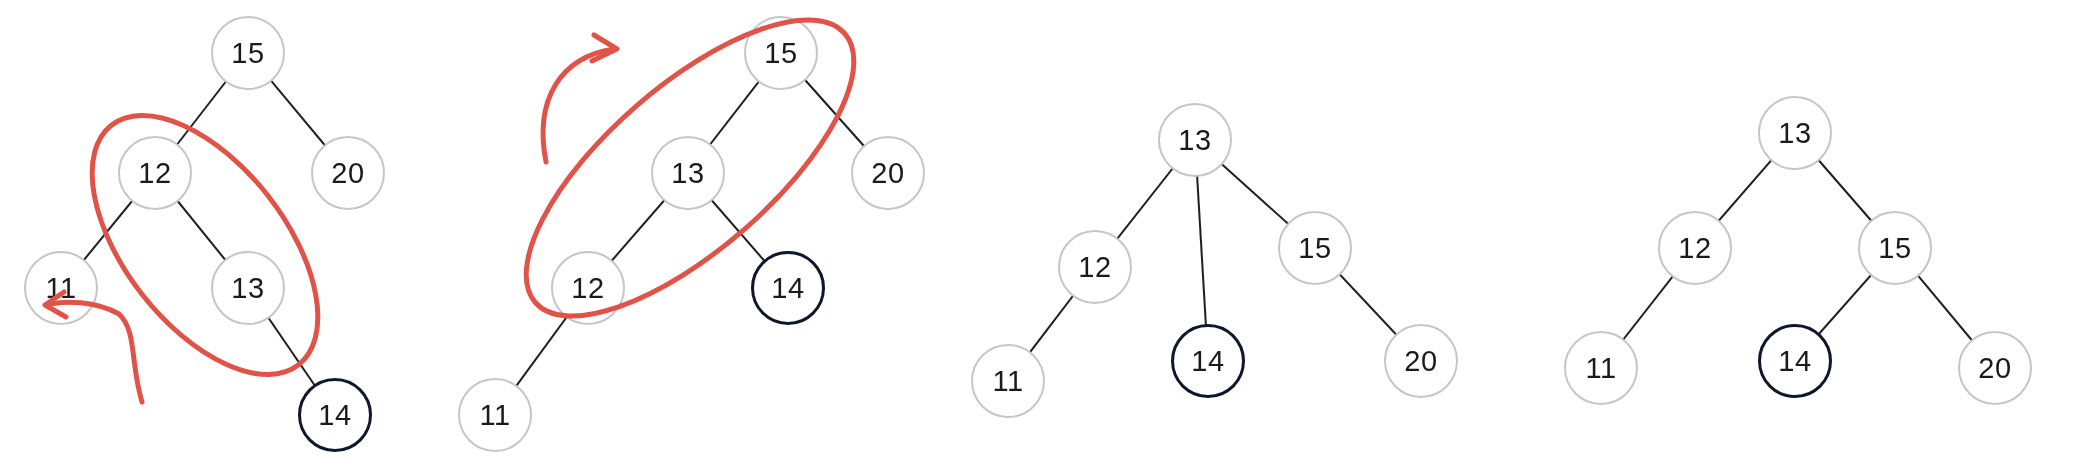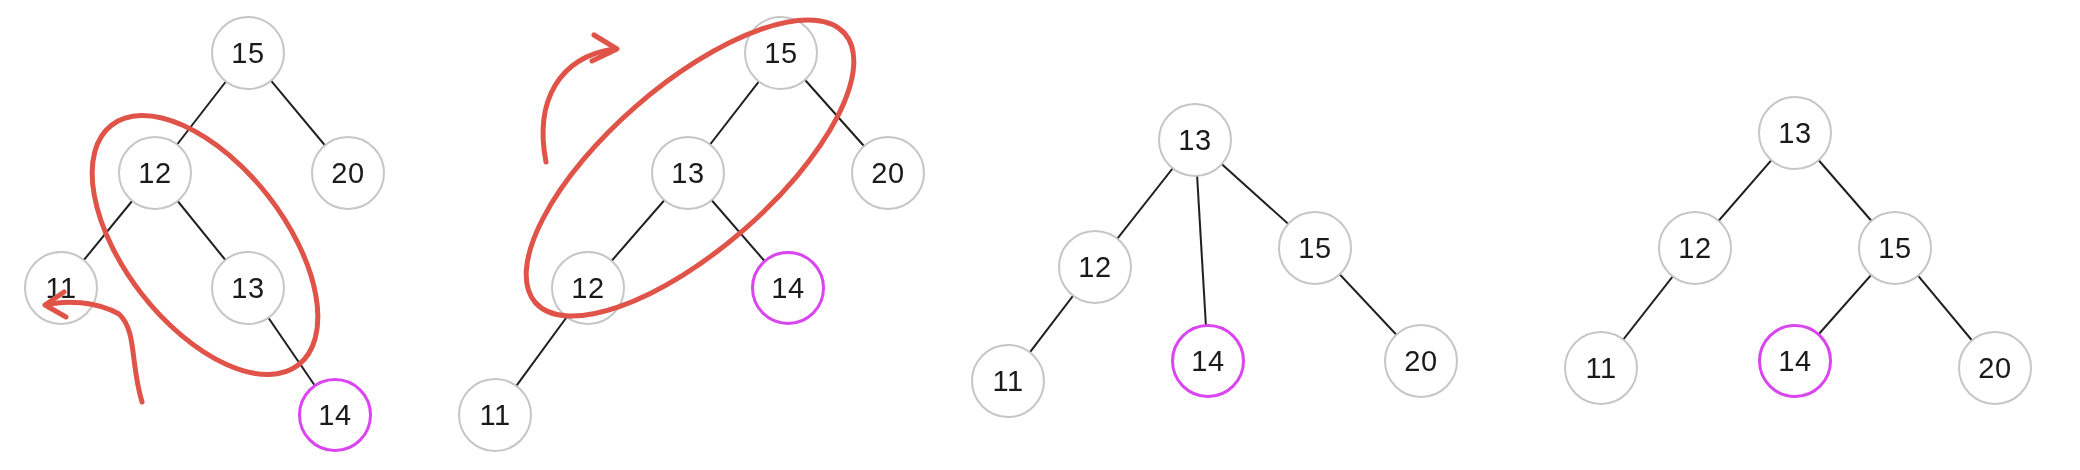--- a/index.html
+++ b/index.html
@@ -36,21 +36,21 @@
     border: 2px solid #c6c6c6;
     display: flex;
     align-items: center;
     justify-content: center;
     font-size: 29px;
     color: #1a1a1a;
     letter-spacing: 0.5px;
     user-select: none;
   }
   .node-highlight {
-    border: 3px solid #d946ef;
+    border: 3px solid #0f172a;
   }
   .edge {
     stroke: #1f1f1f;
     stroke-width: 2;
   }
   .ink {
     stroke: #e05348;
     stroke-width: 5;
     fill: none;
     stroke-linecap: round;

